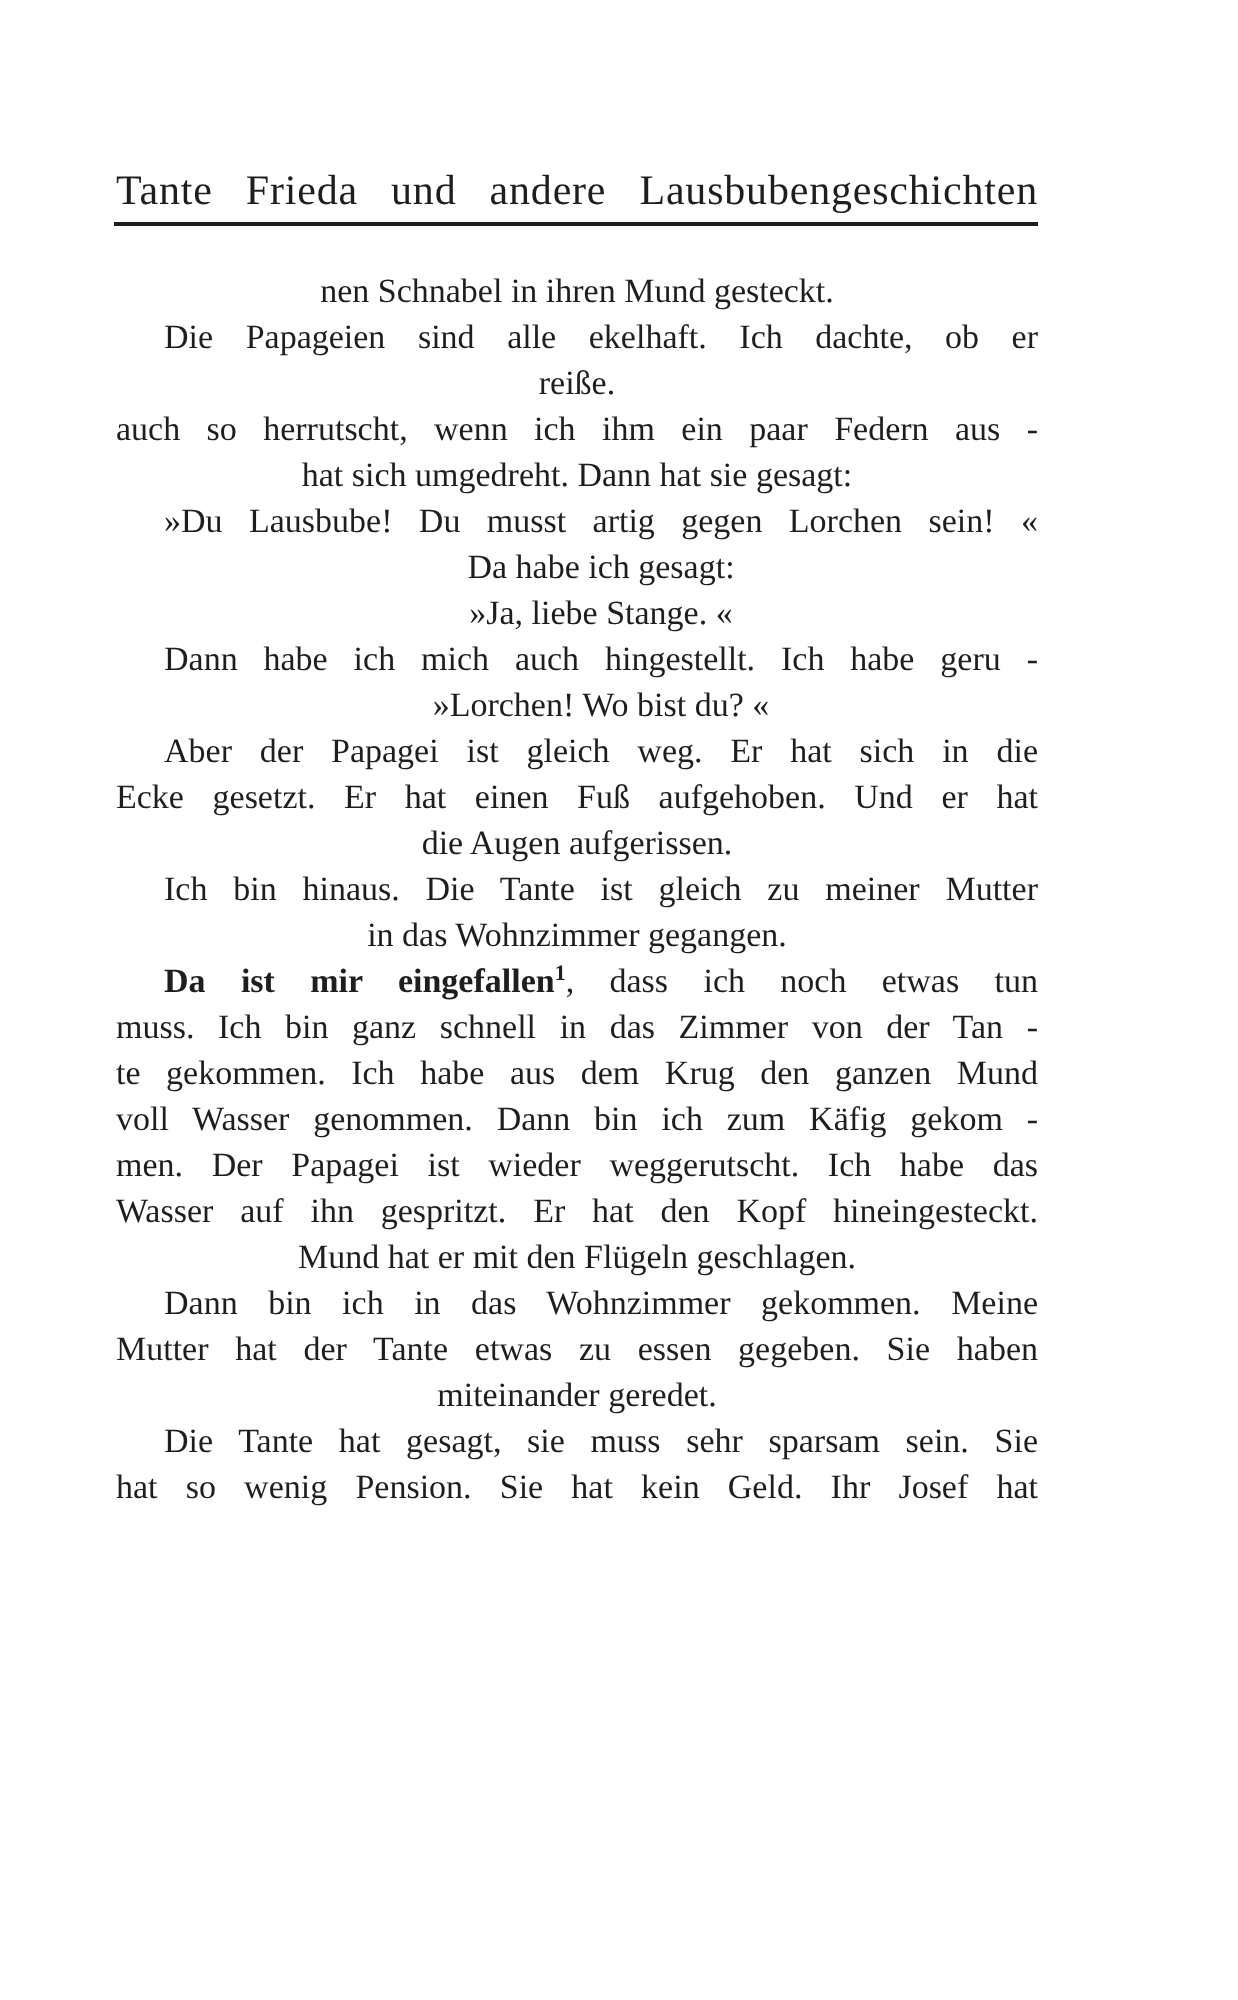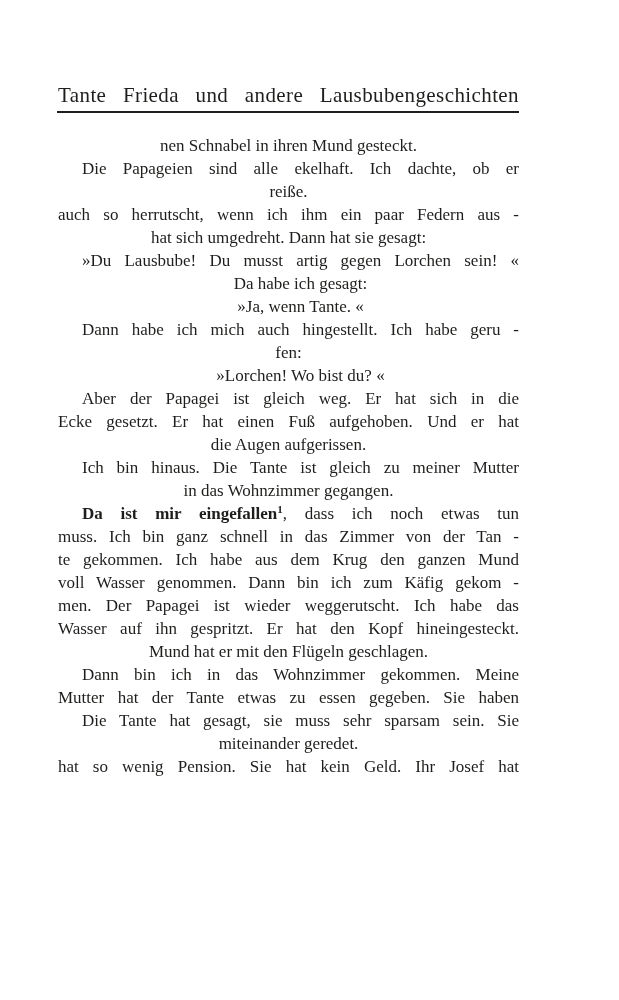--- a/index.html
+++ b/index.html
@@ -91,40 +91,39 @@
   <div class="header-rule"></div>
 
   <div class="body-text">
       <div class="line"><span>nen Schnabel in ihren Mund gesteckt.</span></div>
       <div class="line indent just"><span>Die Papageien sind alle ekelhaft. Ich dachte, ob er</span></div>
       <div class="line"><span>reiße.</span></div>
       <div class="line just"><span>auch so herrutscht, wenn ich ihm ein paar Federn aus -</span></div>
       <div class="line"><span>hat sich umgedreht. Dann hat sie gesagt:</span></div>
       <div class="line indent just"><span>»Du Lausbube! Du musst artig gegen Lorchen sein! «</span></div>
       <div class="line indent"><span>Da habe ich gesagt:</span></div>
-      <div class="line indent"><span>»Ja, wenn Tante. «</span></div>
+      <div class="line indent"><span>»Ja, liebe Stange. «</span></div>
       <div class="line indent just"><span>Dann habe ich mich auch hingestellt. Ich habe geru -</span></div>
-      <div class="line"><span>fen:</span></div>
       <div class="line indent"><span>»Lorchen! Wo bist du? «</span></div>
       <div class="line indent just"><span>Aber der Papagei ist gleich weg. Er hat sich in die</span></div>
       <div class="line just"><span>Ecke gesetzt. Er hat einen Fuß aufgehoben. Und er hat</span></div>
       <div class="line"><span>die Augen aufgerissen.</span></div>
       <div class="line indent just"><span>Ich bin hinaus. Die Tante ist gleich zu meiner Mutter</span></div>
       <div class="line"><span>in das Wohnzimmer gegangen.</span></div>
       <div class="line indent just"><span class="bold">Da ist mir eingefallen</span><sup class="ref">1</sup><span>, dass ich noch etwas tun</span></div>
       <div class="line just"><span>muss. Ich bin ganz schnell in das Zimmer von der Tan -</span></div>
       <div class="line just"><span>te gekommen. Ich habe aus dem Krug den ganzen Mund</span></div>
       <div class="line just"><span>voll Wasser genommen. Dann bin ich zum Käfig gekom -</span></div>
       <div class="line just"><span>men. Der Papagei ist wieder weggerutscht. Ich habe das</span></div>
       <div class="line just"><span>Wasser auf ihn gespritzt. Er hat den Kopf hineingesteckt.</span></div>
       <div class="line"><span>Mund hat er mit den Flügeln geschlagen.</span></div>
       <div class="line indent just"><span>Dann bin ich in das Wohnzimmer gekommen. Meine</span></div>
       <div class="line just"><span>Mutter hat der Tante etwas zu essen gegeben. Sie haben</span></div>
+      <div class="line"><span>miteinander geredet.</span></div>
       <div class="line indent just"><span>Die Tante hat gesagt, sie muss sehr sparsam sein. Sie</span></div>
-      <div class="line"><span>miteinander geredet.</span></div>
       <div class="line just"><span>hat so wenig Pension. Sie hat kein Geld. Ihr Josef hat</span></div>
     </div>
 
   <div class="footnote-rule"></div>
 
   <div class="footnote">
     <sup class="ref">1</sup><span><span class="bold">da ist mir eingefallen</span><span> — тут мне голову в голову</span></span>
   </div>
 
   <div class="page-number">7</div>

